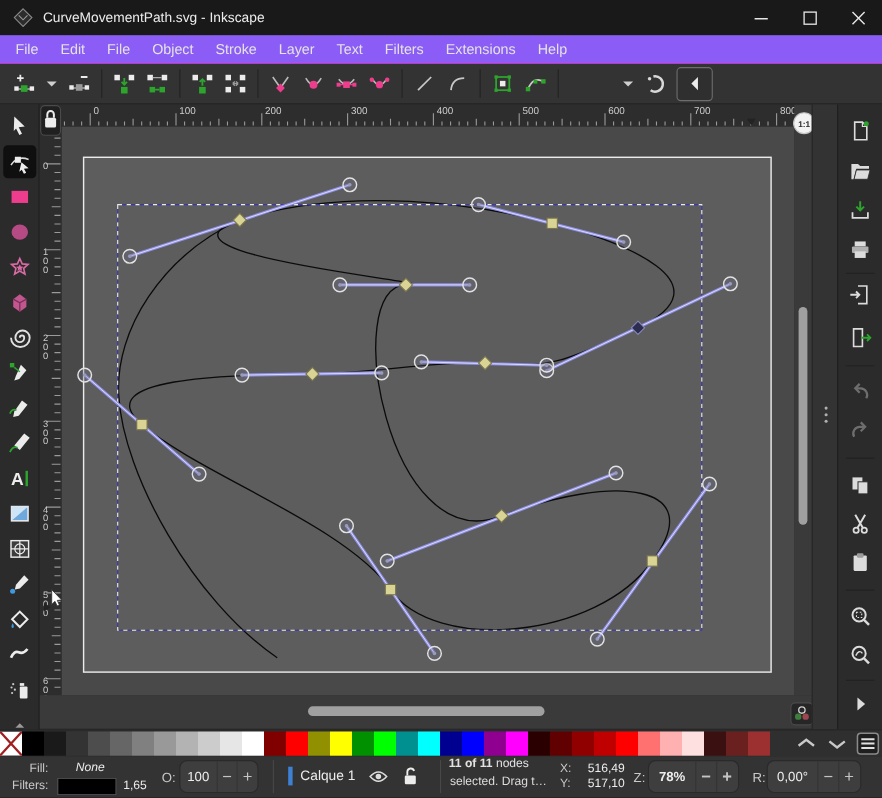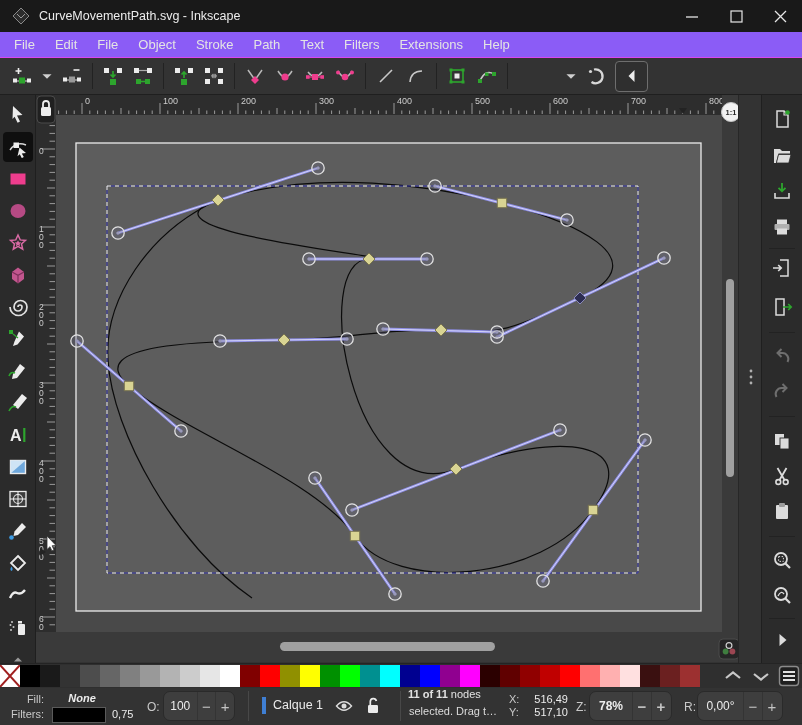--- a/index.html
+++ b/index.html
@@ -86,21 +86,21 @@
         </div>
       </div>
   </div>
 
   <div id="menubar">
       <span class="menu-item">File</span>
       <span class="menu-item">Edit</span>
       <span class="menu-item">File</span>
       <span class="menu-item">Object</span>
       <span class="menu-item">Stroke</span>
-      <span class="menu-item">Path</span>
+      <span class="menu-item">Layer</span>
       <span class="menu-item">Text</span>
       <span class="menu-item">Filters</span>
       <span class="menu-item">Extensions</span>
       <span class="menu-item">Help</span>
     </div>
 
   <div id="toolbar">
       <div class="tb-btn">
         <svg width="22" height="22" viewBox="0 0 22 22">
           <path d="M4.5 6h6M7.5 3v6" stroke="#ececec" stroke-width="1.6"></path>
@@ -799,24 +799,24 @@
       <div class="pal-ctl" style="left: 778px;">
         <svg width="22" height="22" viewBox="0 0 22 22">
           <rect x="1.5" y="1.5" width="19" height="19" rx="3" fill="#1f1f1f" stroke="#8a8a8a" stroke-width="1.4"></rect>
           <path d="M5 7h12M5 11h12M5 15h12" stroke="#e0e0e0" stroke-width="1.8"></path>
         </svg>
       </div>
     </div>
 
   <div id="statusbar">
     <span class="sb sb-label" style="left:8px;top:5px;width:36px;text-align:right;">Fill:</span>
-    <span class="sb sb-val" style="left:56px;top:4px;width:52px;text-align:center;font-style:italic;font-weight:bold;">None</span>
+    <span class="sb sb-val" style="left:56px;top:4px;width:52px;text-align:center;font-style:italic;">None</span>
     <span class="sb sb-label" style="left:2px;top:20px;width:42px;text-align:right;">Filters:</span>
     <div class="sb" style="left:52px;top:19px;width:52px;height:14px;background:#000;border:1px solid #5a5a5a;"></div>
-    <span class="sb sb-val" style="left:112px;top:20px;">0,75</span>
+    <span class="sb sb-val" style="left:112px;top:20px;">1,65</span>
 
     <span class="sb sb-label" style="left:147px;top:12px;font-size:12px;">O:</span>
     <div class="spin" style="left:163px;top:3px;width:70px;">
       <span class="v" style="width:33px;">100</span>
       <span class="b">−</span>
       <span class="b">+</span>
     </div>
 
     <div class="vsep" style="left:248px;"></div>
 

